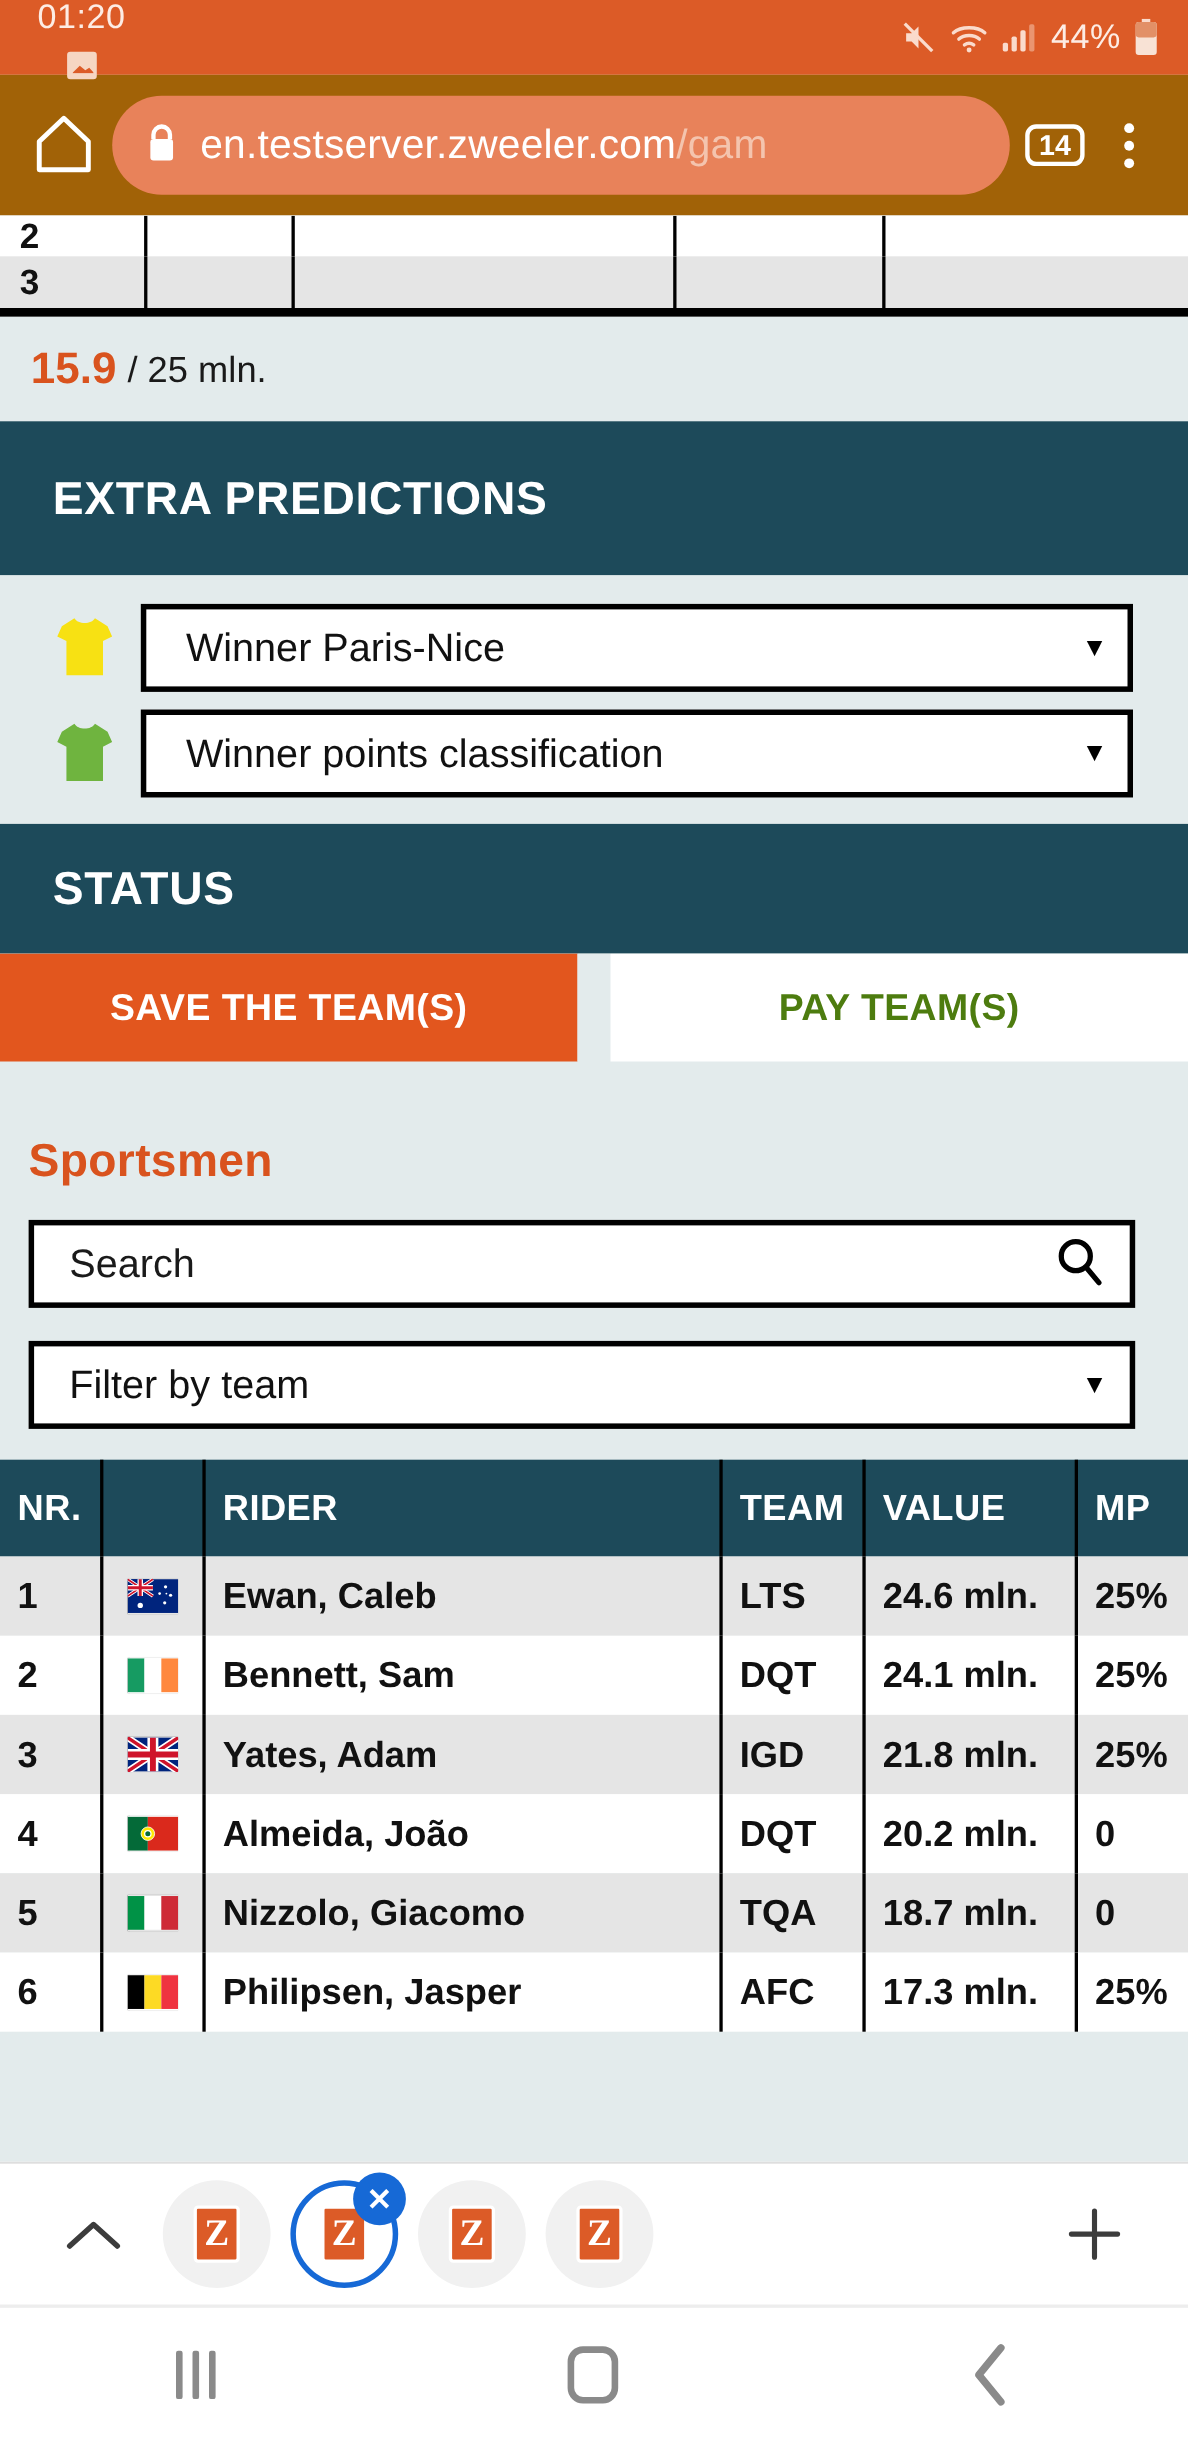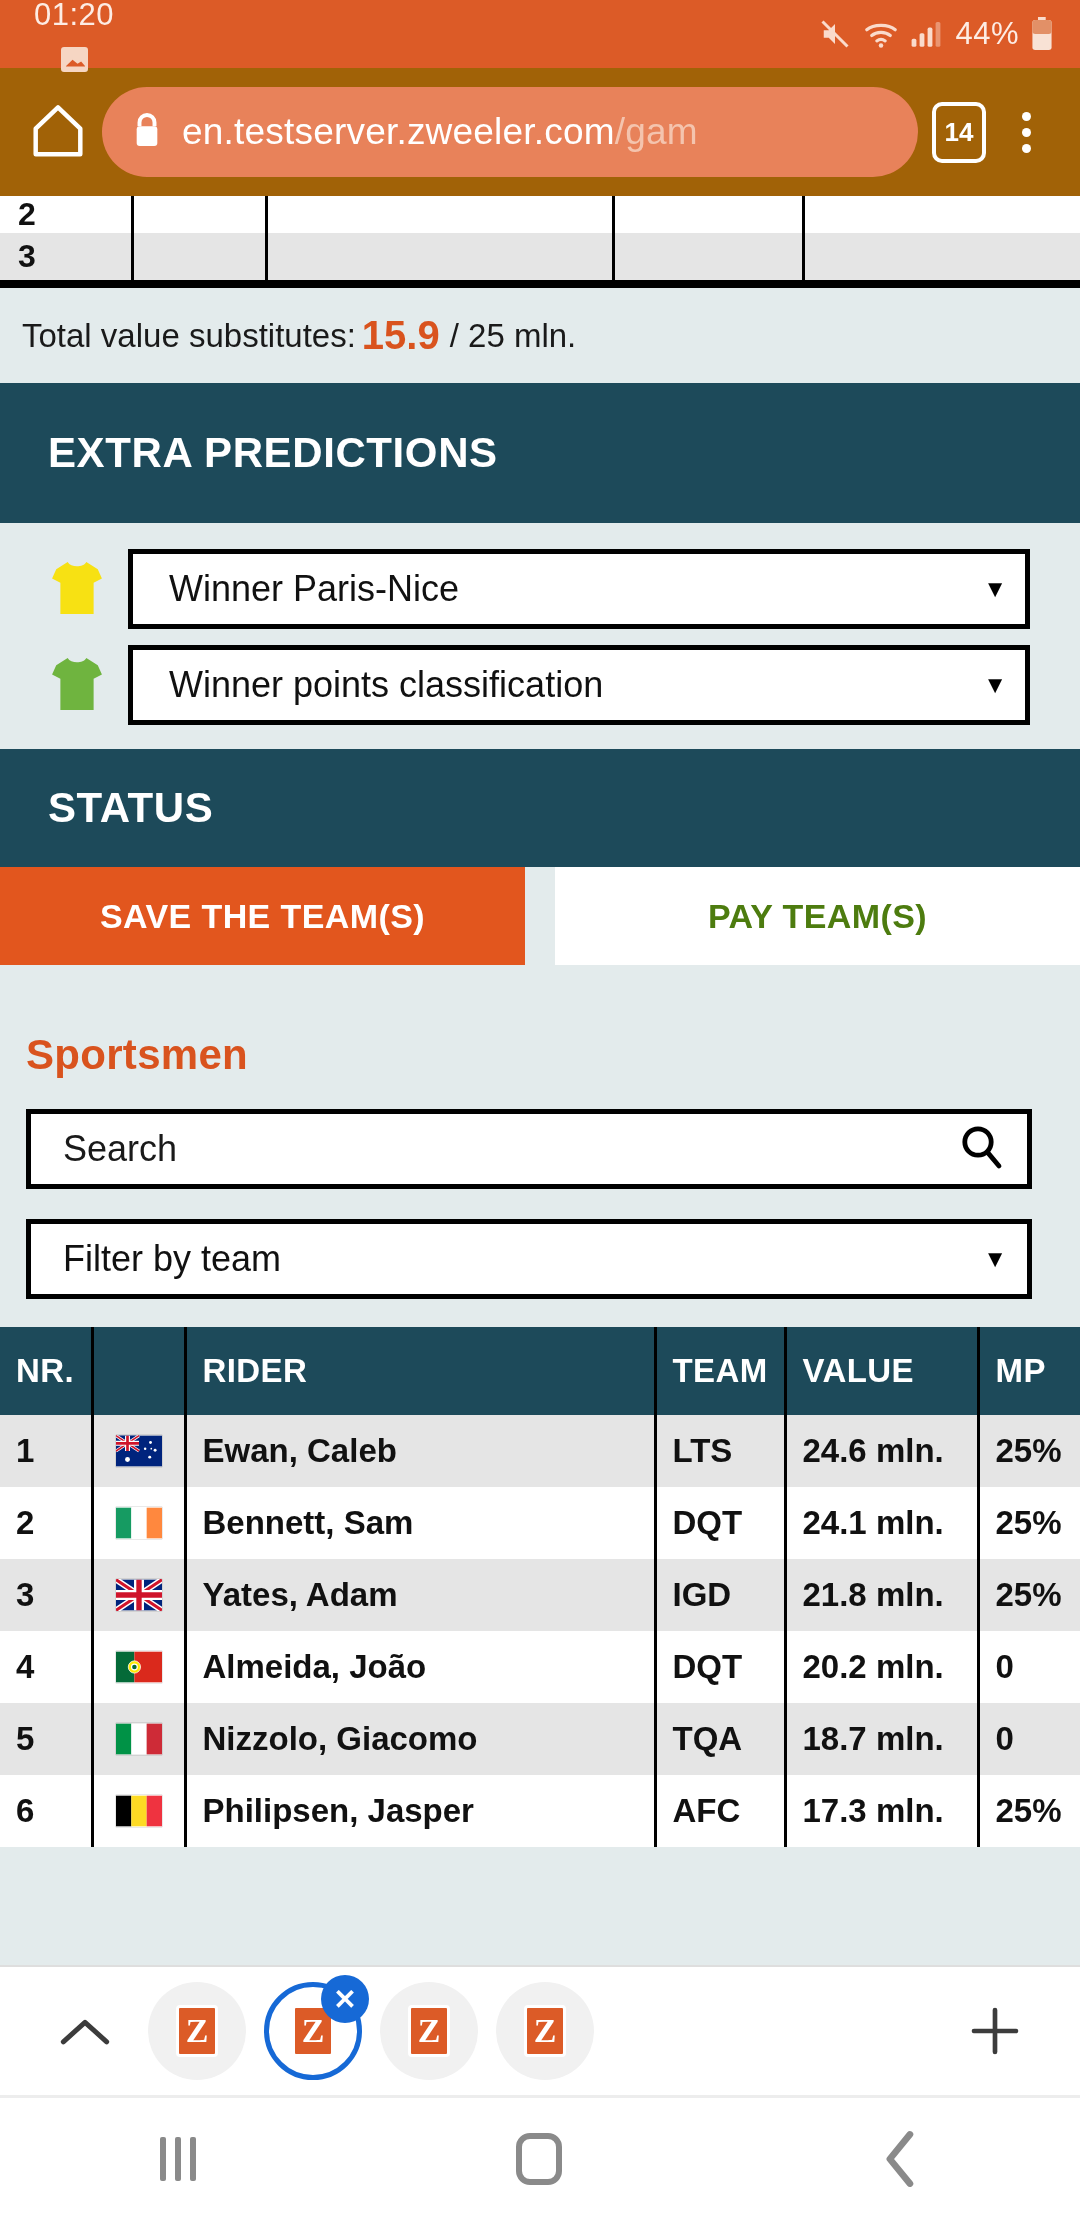--- a/index.html
+++ b/index.html
@@ -39,21 +39,21 @@
   .urlbar {
     flex: 1; height: 90px; background: #E8825A; border-radius: 45px;
     display: flex; align-items: center; padding: 0 30px; gap: 20px;
     overflow: hidden;
   }
   .url-text {
     font-size: 37px; color: #ffffff; white-space: nowrap; letter-spacing: .2px;
   }
   .url-text .dim { color: #f4c4ae; }
   .tabcount {
-    width: 54px; height: 61px; border: 4px solid #fff; border-radius: 10px;
+    width: 54px; height: 38px; border: 4px solid #fff; border-radius: 10px;
     display: flex; align-items: center; justify-content: center;
     font-size: 26px; color: #fff; font-weight: 700; flex: none;
   }
   .kebab { width: 52px; display: flex; flex-direction: column; align-items: center; gap: 7px; }
   .kebab i { width: 9px; height: 9px; background: #fff; border-radius: 50%; display:block; }
 
   
   .page { position: relative; background: #E3EBEC; height: 1769px; overflow: hidden; }
 
   
@@ -265,21 +265,20 @@
       <div class="tt-row alt">
         <div class="tt-c ttc1">3</div>
         <div class="tt-c ttc2"></div>
         <div class="tt-c ttc3"></div>
         <div class="tt-c ttc4"></div>
         <div class="tt-c ttc5"></div>
       </div>
     </div>
 
     <div class="totalbar">
-      <span>Total value substitutes:</span>
       <span class="big">15.9</span>
       <span class="rest">/ 25 mln.</span>
     </div>
 
     <div class="sechead" id="extra-head">EXTRA PREDICTIONS</div>
     <div class="predictions">
       <div class="pred-row">
         <span class="jersey">
           <svg width="54" height="60" viewBox="0 0 26 28" fill="#F7E113">
             <path d="M8.5 1 L3 4.5 L1 9 L5 11 L5 26 H21 V11 L25 9 L23 4.5 L17.5 1 C16 3.8 10 3.8 8.5 1 Z"></path>

